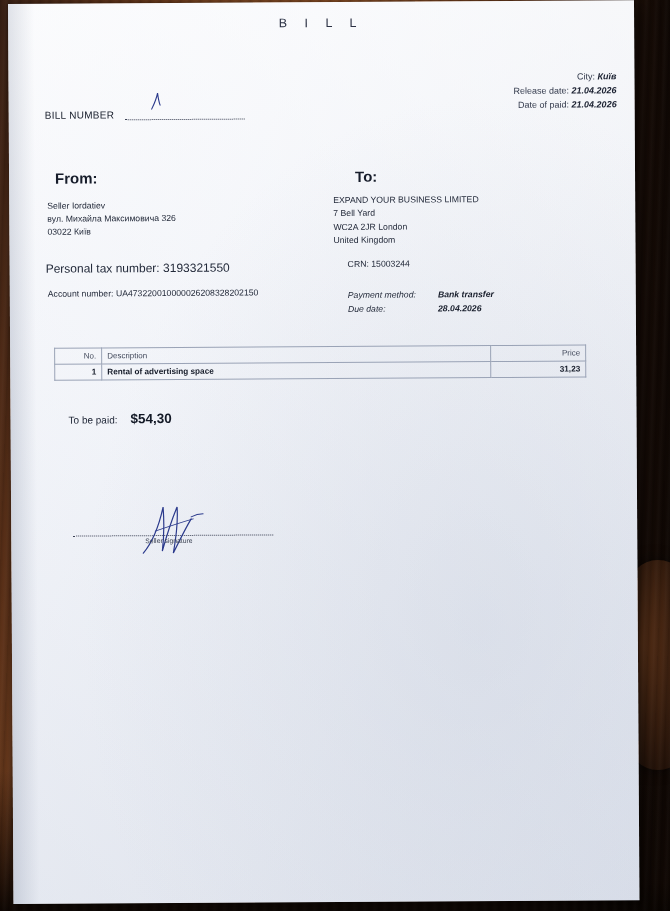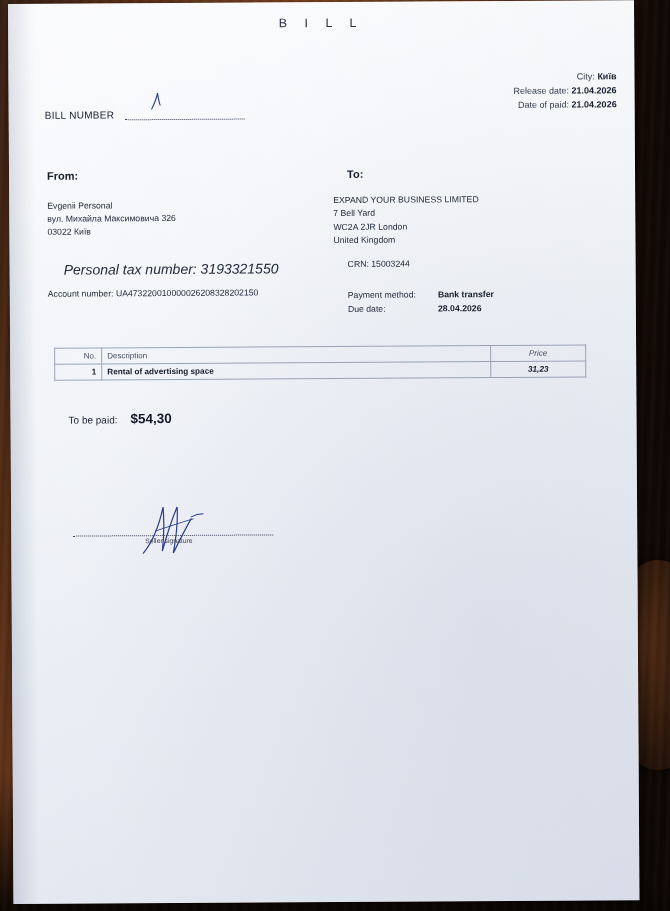--- a/index.html
+++ b/index.html
@@ -101,21 +101,21 @@
 
   #meta {
     position: absolute;
     top: 70px;
     right: 18px;
     text-align: right;
     line-height: 1.55;
     font-size: 9px;
     color: #333a4c;
   }
-  #meta .val { font-weight: bold; color: #1a2030; }
+  #meta .val { font-weight: bold; color: #1a2030; font-style: italic; }
 
   #bill-number-row {
     position: absolute;
     top: 104px;
     left: 36px;
     display: flex;
     align-items: flex-end;
   }
   #bill-number-label {
     font-size: 10px;
@@ -134,42 +134,42 @@
     position: absolute;
     left: 24px;
     top: -16px;
     width: 16px;
     height: 20px;
     color: #2b3a8c;
   }
 
   .col-head {
     position: absolute;
-    font-size: 11px;
+    font-size: 15px;
     font-weight: bold;
     color: #171d2b;
+    margin-left: 8px;
   }
   #from-head { top: 166px; left: 38px; }
   #to-head   { top: 166px; left: 338px; }
 
   #from-block {
     position: absolute;
     top: 196px;
     left: 38px;
     line-height: 1.5;
     font-size: 8.7px;
     color: #232a3a;
   }
   #from-tax {
     position: absolute;
     top: 258px;
-    left: 54px;
-    font-size: 14px;
-    color: #232a3a;
-    font-style: italic;
+    left: 36px;
+    font-size: 12px;
+    color: #232a3a;
   }
   #from-account {
     position: absolute;
     top: 285px;
     left: 38px;
     font-size: 8.7px;
     color: #232a3a;
   }
 
   #to-block {
@@ -188,42 +188,42 @@
     color: #232a3a;
   }
   #pay-block {
     position: absolute;
     top: 288px;
     left: 338px;
     font-size: 8.7px;
     color: #232a3a;
   }
   #pay-block table { border-collapse: collapse; }
-  #pay-block td { padding: 0 0 4px 0; vertical-align: top; font-size: 8.7px; }
+  #pay-block td { padding: 0 0 4px 0; vertical-align: top; font-size: 8.7px; font-style: italic; }
   #pay-block td.v { padding-left: 22px; font-weight: bold; color: #161c2a; }
 
   
   #items {
     position: absolute;
     top: 344px;
     left: 44px;
     width: 532px;
     border-collapse: collapse;
     font-size: 8px;
   }
   #items th, #items td {
     border: 1px solid #9aa3b6;
     padding: 3px 5px;
     color: #232a3a;
     font-weight: normal;
   }
   #items thead th { background: transparent; color: #434a5c; }
   #items .c-no    { width: 36px; text-align: right; }
   #items .c-desc  { text-align: left; }
-  #items .c-price { width: 84px; text-align: center; font-style: italic; }
+  #items .c-price { width: 84px; text-align: right; }
   #items tbody td { font-weight: bold; color: #141a28; font-size: 8.2px; }
   #items tbody td.c-no { font-weight: bold; }
 
   #total {
     position: absolute;
     top: 408px;
     left: 58px;
     font-size: 10px;
     color: #232a3a;
   }
@@ -297,21 +297,21 @@
         <svg id="bill-number-mark" viewBox="0 0 16 20" width="16" height="20">
           <path d="M3 18 C6 12, 8 7, 9 2 C9.5 6, 10 10, 11.5 14" fill="none" stroke="#2b3a8c" stroke-width="1.1" stroke-linecap="round"></path>
         </svg>
       </div>
     </div>
 
     <div class="col-head" id="from-head">From:</div>
     <div class="col-head" id="to-head">To:</div>
 
     <div id="from-block">
-      <div>Evgenii Personal</div>
+      <div>Seller Iordatiev</div>
       <div>вул. Михайла Максимовича 326</div>
       <div>03022 Київ</div>
     </div>
     <div id="from-tax">Personal tax number: 3193321550</div>
     <div id="from-account">Account number: UA473220010000026208328202150</div>
 
     <div id="to-block">
       <div>EXPAND YOUR BUSINESS LIMITED</div>
       <div>7 Bell Yard</div>
       <div>WC2A 2JR London</div>

